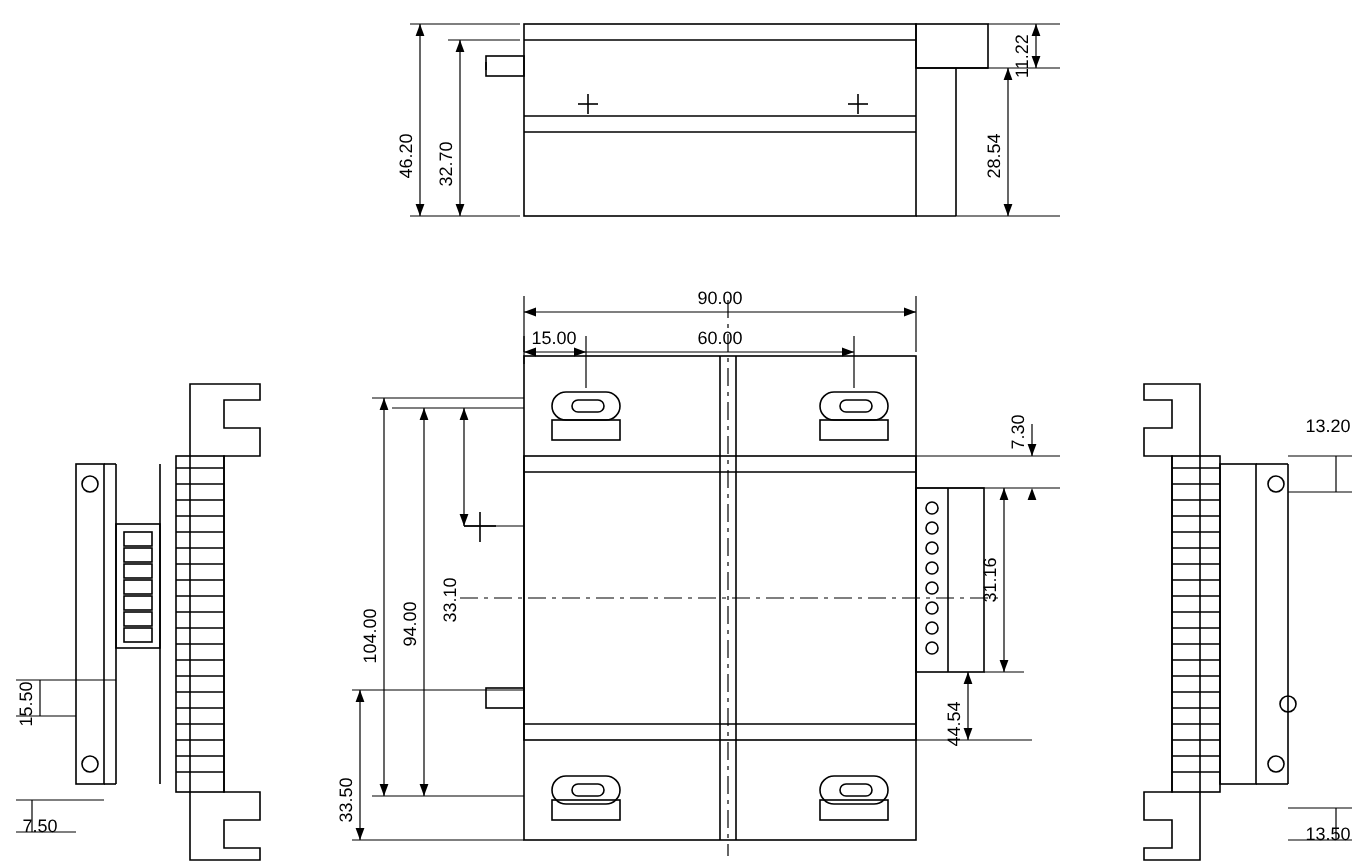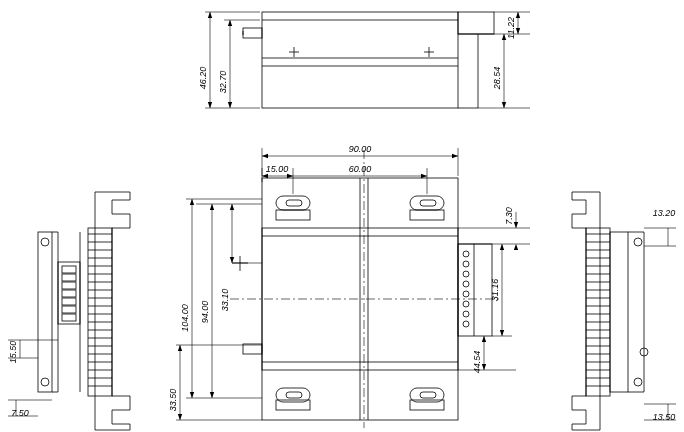--- a/index.html
+++ b/index.html
@@ -10,21 +10,20 @@
   body {
     width: 684px;
     height: 432px;
     overflow: hidden;
     font-family: "Liberation Sans", sans-serif;
   }
   #drawing {
     position: relative;
     width: 684px;
     height: 432px;
-    font-style: italic;
   }
   svg {
     display: block;
   }
   text {
     font-family: "Liberation Sans", sans-serif;
     font-size: 9px;
     fill: #000000;
   }
 </style>

